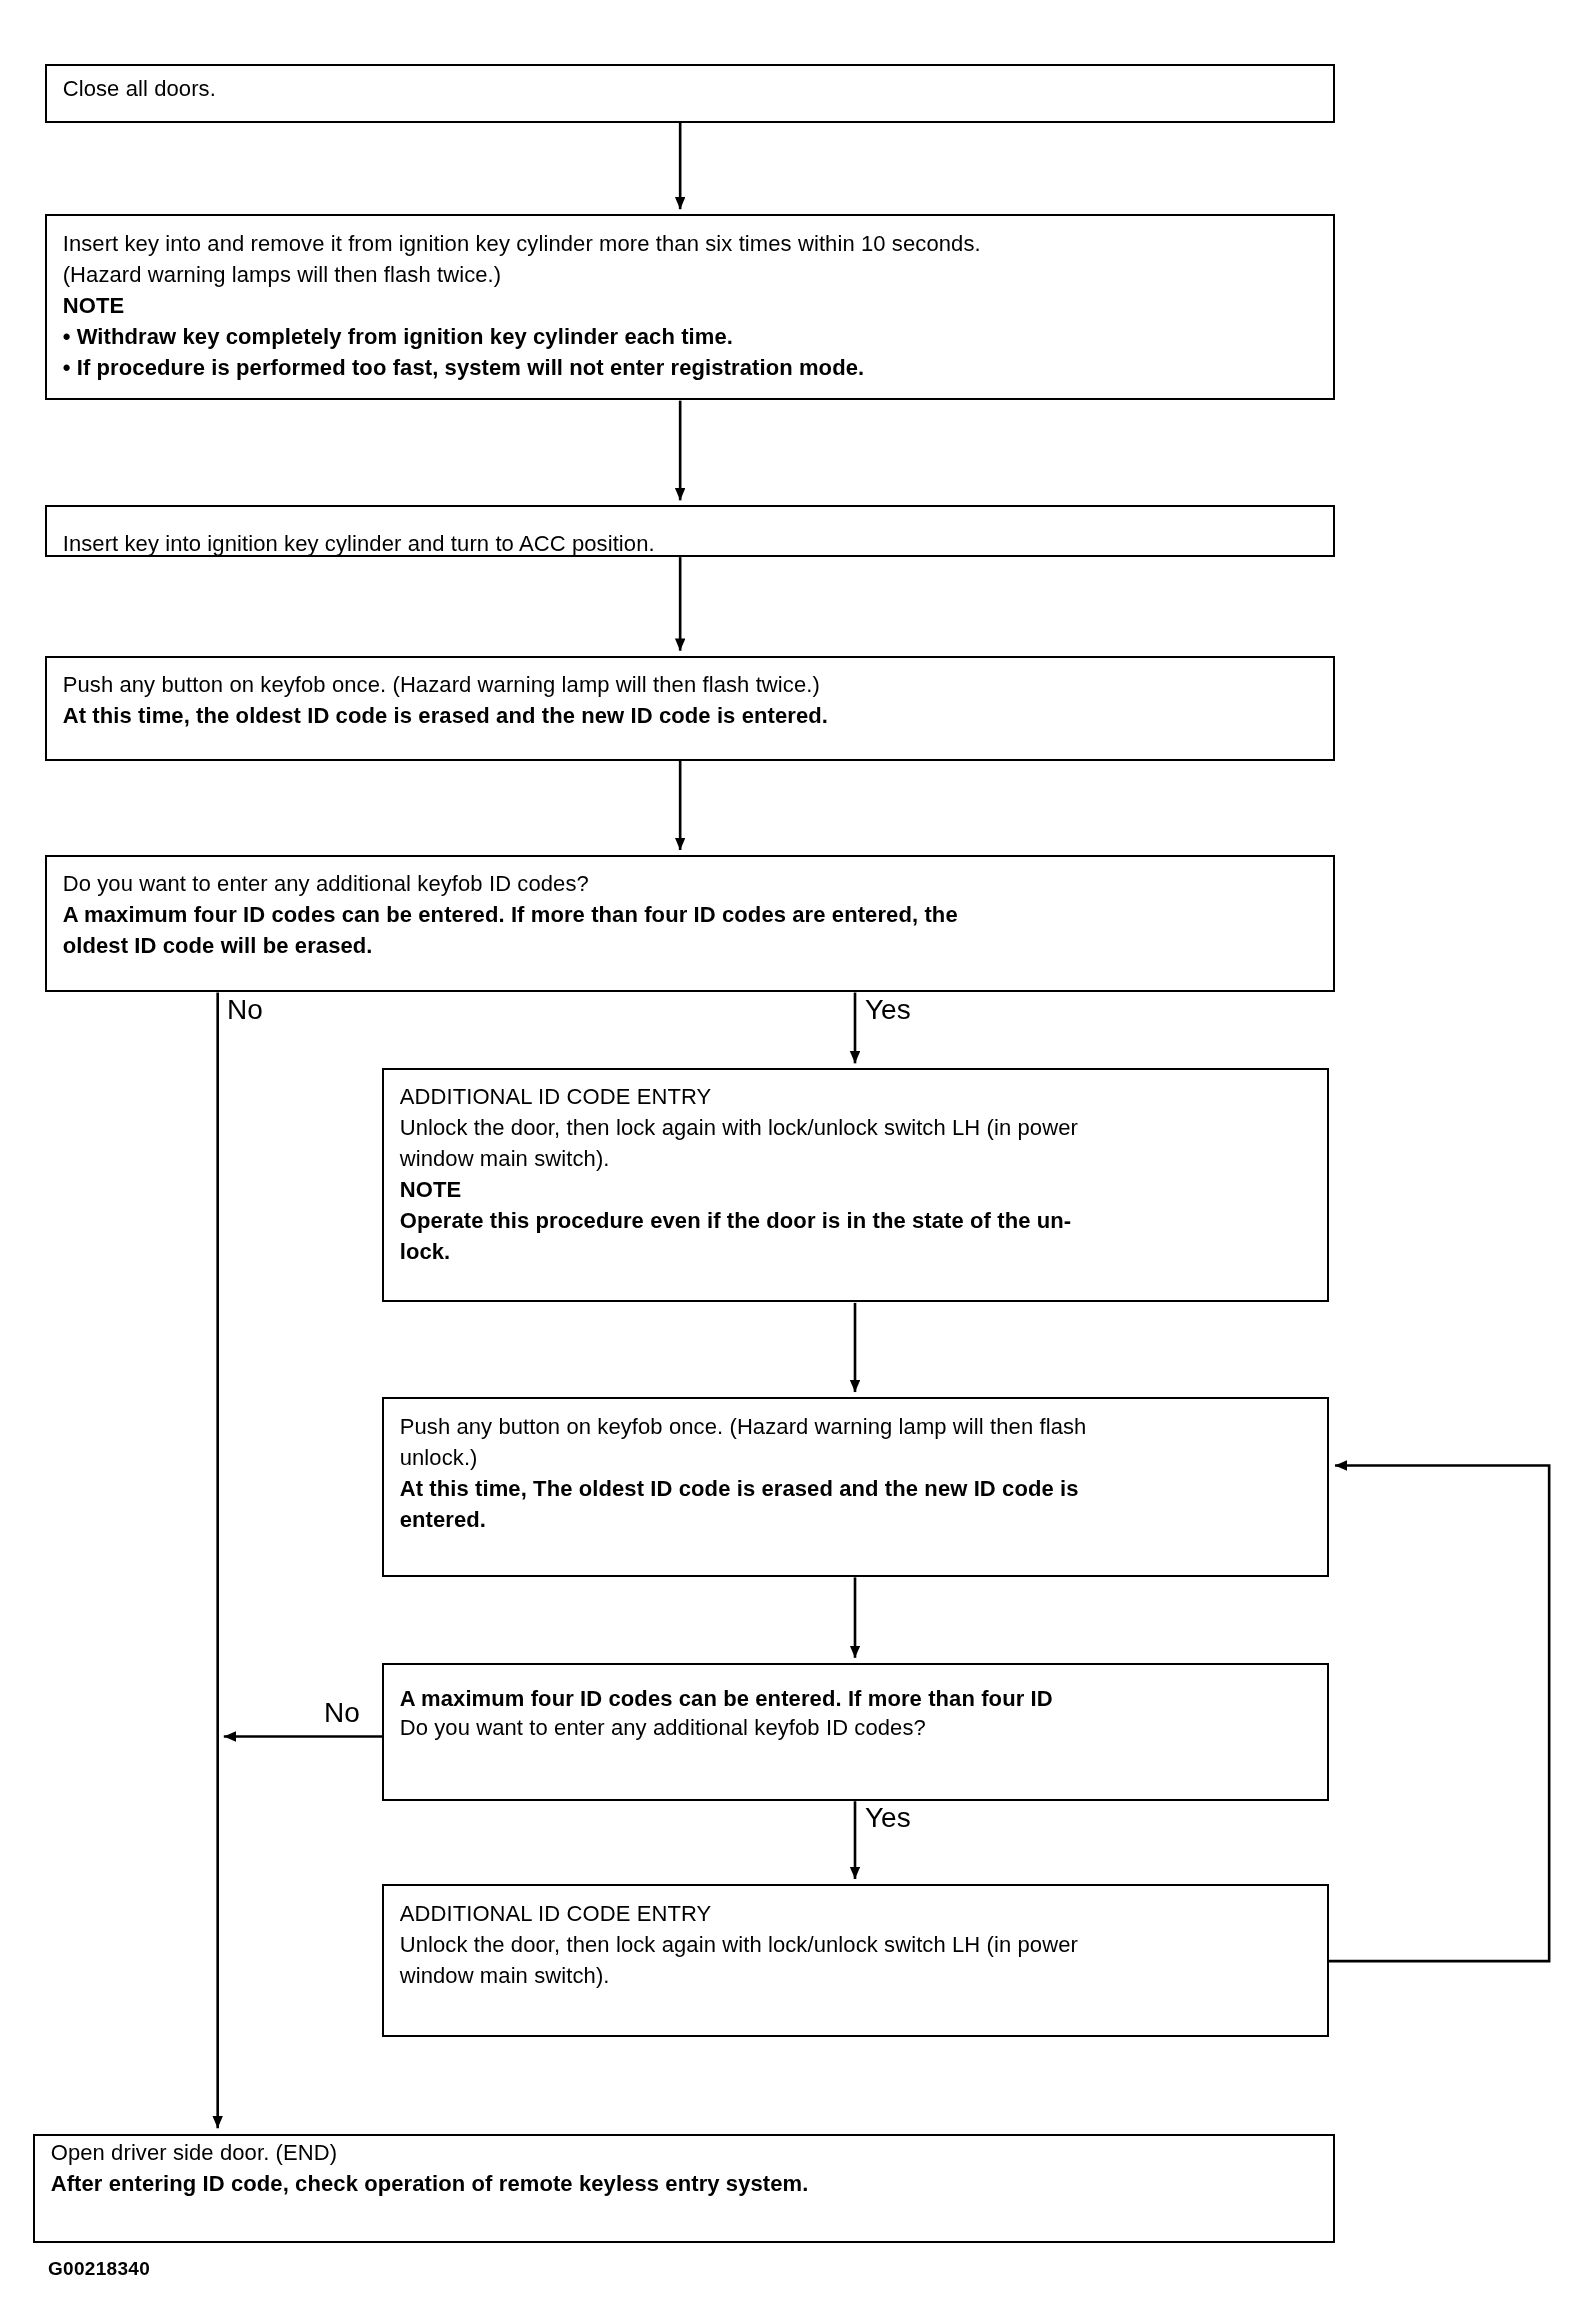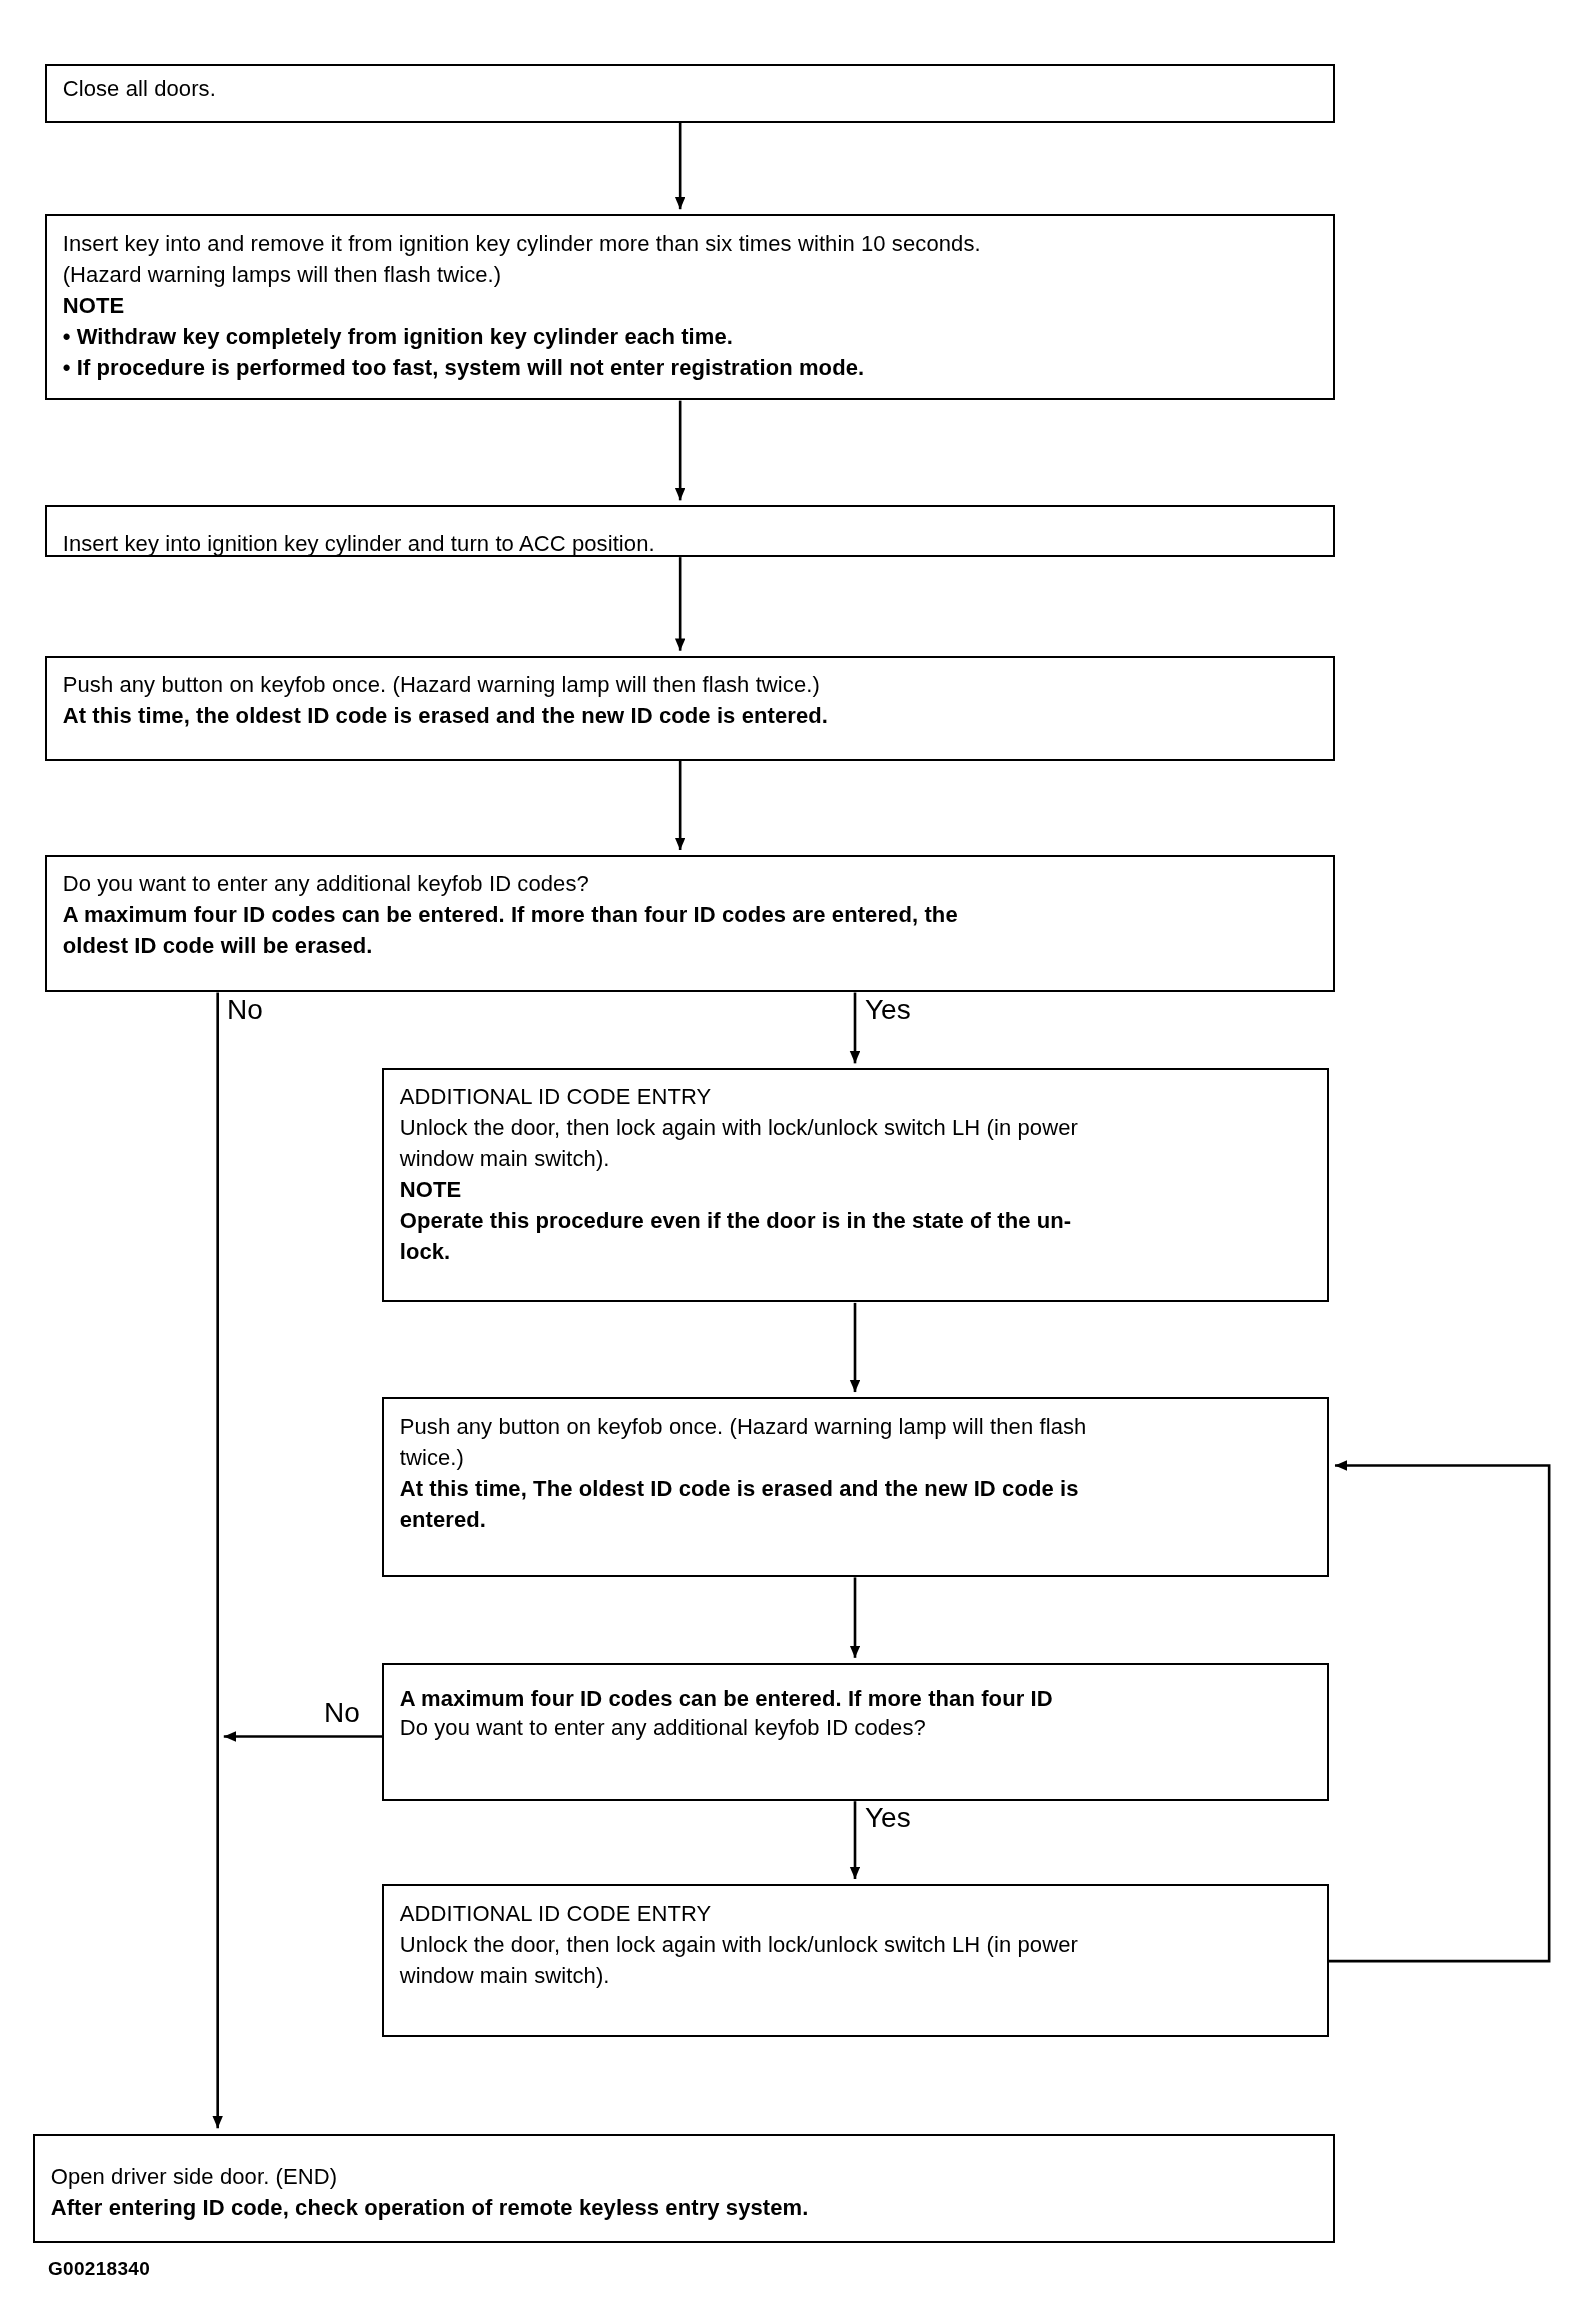--- a/index.html
+++ b/index.html
@@ -95,21 +95,21 @@
       <div class="ln">window main switch).</div>
       <div class="ln b">NOTE</div>
       <div class="ln b">Operate this procedure even if the door is in the state of the un-</div>
       <div class="ln b">lock.</div>
     </div>
   </div>
 
   <div class="box" style="left:382px;top:1397px;width:947px;height:180px;">
     <div class="inner" style="padding-top:12.2px;">
       <div class="ln">Push any button on keyfob once. (Hazard warning lamp will then flash</div>
-      <div class="ln">twice.)</div>
+      <div class="ln">unlock.)</div>
       <div class="ln b">At this time, The oldest ID code is erased and the new ID code is</div>
       <div class="ln b">entered.</div>
     </div>
   </div>
 
   <div class="box" style="left:382px;top:1663px;width:947px;height:138px;">
     <div class="inner" style="padding-top:19px;">
       <div class="ln b tight">A maximum four ID codes can be entered. If more than four ID</div>
       <div class="ln tight">Do you want to enter any additional keyfob ID codes?</div>
     </div>
@@ -117,21 +117,21 @@
 
   <div class="box" style="left:382px;top:1884px;width:947px;height:153px;">
     <div class="inner" style="padding-top:12.2px;">
       <div class="ln">ADDITIONAL ID CODE ENTRY</div>
       <div class="ln">Unlock the door, then lock again with lock/unlock switch LH (in power</div>
       <div class="ln">window main switch).</div>
     </div>
   </div>
 
   <div class="box" style="left:33px;top:2134px;width:1302px;height:109px;">
-    <div class="inner" style="padding-top:25px;">
+    <div class="inner" style="padding-top:1px;">
       <div class="ln">Open driver side door. (END)</div>
       <div class="ln b">After entering ID code, check operation of remote keyless entry system.</div>
     </div>
   </div>
 
   <div class="edgelabel" style="left:227px;top:998px;">No</div>
   <div class="edgelabel" style="left:865px;top:998px;">Yes</div>
   <div class="edgelabel" style="left:324px;top:1701px;">No</div>
   <div class="edgelabel" style="left:865px;top:1806px;">Yes</div>
 

